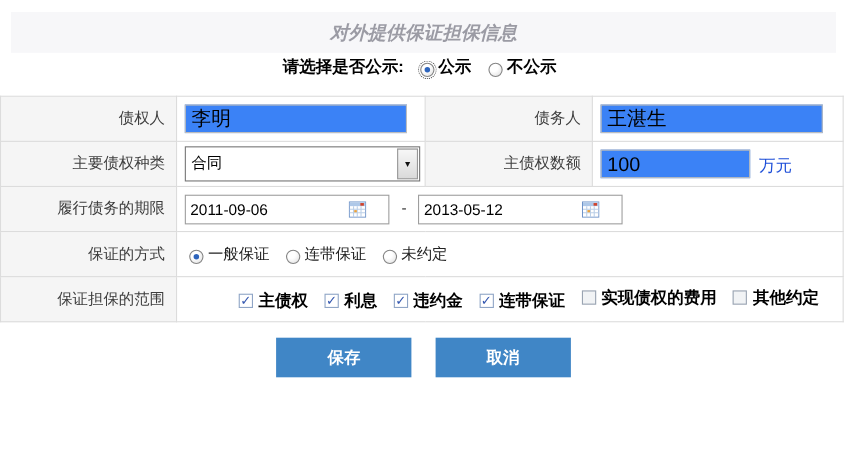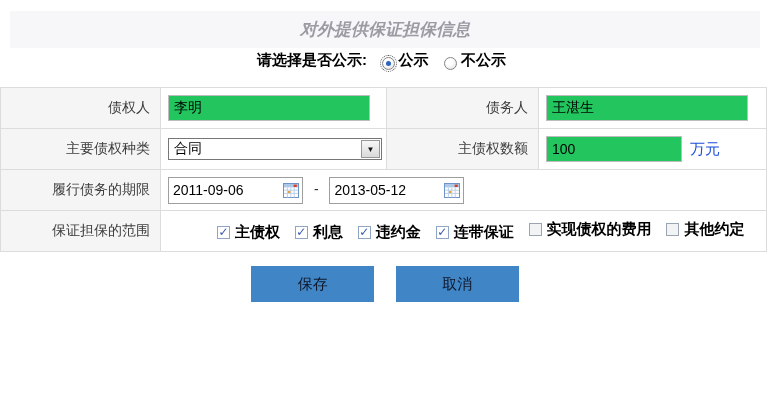--- a/index.html
+++ b/index.html
@@ -27,59 +27,59 @@
   .radio-text { font-size:14px; color:#222; margin-left:4px; }
   .radio-text.bold { font-weight:bold; font-size:15px; color:#000; }
 
   table.form-table { width:766px; margin:12px 0 0; border-collapse:collapse; table-layout:fixed; }
   .form-table td { border:1px solid #dcdcdc; height:41px; font-size:14px; padding:0; vertical-align:middle; }
   td.lbl { background:#f5f5f5; text-align:right; padding-right:10px; color:#3d3d3d; }
   td.fld { background:#fff; padding-left:7px; white-space:nowrap; }
   td.fld.indent { padding-left:56px; }
 
   .txt-input {
-    height:26px; width:202px; border:1px solid #bdbdbd; background:#22c55e;
-    font-size:14px; padding:0 5px; font-family:inherit; color:#000;
+    height:26px; width:202px; border:1px solid #bdbdbd; background:#3b82f6;
+    font-size:18px; padding:0 5px; font-family:inherit; color:#000;
   }
   .txt-input.amount { width:136px; }
   .unit { font-size:15px; color:#1d4ed8; margin-left:8px; }
 
   .select-box {
-    width:214px; height:22px; border:1px solid #767676; background:#fff;
+    width:214px; height:32px; border:1px solid #767676; background:#fff;
     display:inline-flex; align-items:stretch; vertical-align:middle; cursor:default;
   }
   .select-text { flex:1; font-size:14px; color:#000; padding-left:5px; display:flex; align-items:center; }
   .select-arrow {
     width:19px; margin:1px; border:1px solid #979797;
     background:linear-gradient(#f7f7f7,#dadada);
     display:flex; align-items:center; justify-content:center;
     font-size:8px; color:#111;
   }
 
   .datebox {
     display:inline-flex; align-items:center; height:27px;
-    border:1px solid #9e9e9e; background:#fff; padding-right:3px; vertical-align:middle;
+    border:1px solid #9e9e9e; background:#fff; padding-right:20px; vertical-align:middle;gap:34px;
   }
   .date-input { border:none; outline:none; width:114px; height:23px; font-size:14px; padding:0 4px; font-family:inherit; color:#000; background:transparent; }
   .calendar-icon { display:inline-flex; cursor:pointer; }
   .date-sep { margin:0 7px; font-size:14px; color:#333; }
 
   .cb-item { display:inline-flex; align-items:center; margin-right:11px; cursor:default; }
   .cb {
     width:13px; height:13px; border:1px solid #8fa5c6; background:#fff;
     display:inline-flex; align-items:center; justify-content:center; flex:0 0 auto;
   }
   .cb.unchecked { border-color:#9aa4b2; background:#f1f3f5; }
   .cb .check { color:#3558b0; font-size:12px; font-weight:bold; line-height:10px; }
   .cb-text { font-size:15px; font-weight:bold; color:#000; margin-left:5px; }
 
   .actions { margin-top:14px; text-align:center; }
   .btn {
-    width:123px; height:36px; border:none; background:#4086c6; color:#0f172a;
-    font-size:15px; font-family:inherit; cursor:pointer;
+    width:123px; height:36px; border:none; background:#4086c6; color:#ffffff;
+    font-size:15px; font-family:inherit; cursor:pointer;font-weight:bold;
   }
   .btn + .btn { margin-left:17px; }
 </style>
 </head>
 <body>
 
 <div class="title-bar">对外提供保证担保信息</div>
 
 <div class="publicity-row">
   <span class="publicity-label">请选择是否公示:</span>
@@ -146,20 +146,39 @@
                 <rect x="1" y="1" width="14" height="3.4" fill="#aec8e8"></rect>
                 <rect x="10.6" y="1.6" width="3.2" height="2.4" fill="#d2422a"></rect>
                 <path d="M1 7.2h14M1 10.4h14M4.4 4.4v10M7.8 4.4v10M11.2 4.4v10" stroke="#bcd0e8" stroke-width="1" fill="none"></path>
                 <rect x="5" y="8" width="2.4" height="2" fill="#e8a03c"></rect>
               </svg>
         </span>
       </span>
     </td>
   </tr>
   <tr>
+    <td class="lbl">保证的方式</td>
+    <td class="fld" colspan="3">
+      <span class="radio-item">
+        <span class="radio">
+              <span class="dot"></span>
+            </span>
+        <span class="radio-text">一般保证</span>
+      </span>
+      <span class="radio-item">
+        <span class="radio"></span>
+        <span class="radio-text">连带保证</span>
+      </span>
+      <span class="radio-item">
+        <span class="radio"></span>
+        <span class="radio-text">未约定</span>
+      </span>
+    </td>
+  </tr>
+  <tr>
     <td class="lbl">保证担保的范围</td>
     <td class="fld indent" colspan="3">
       <span class="cb-item">
         <span class="cb">
               <span class="check">✓</span>
             </span>
         <span class="cb-text">主债权</span>
       </span>
       <span class="cb-item">
         <span class="cb">

